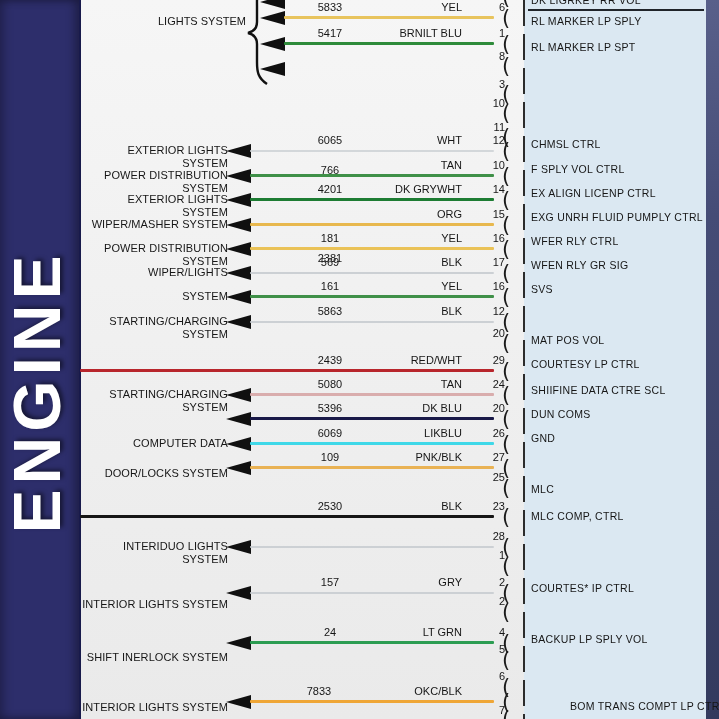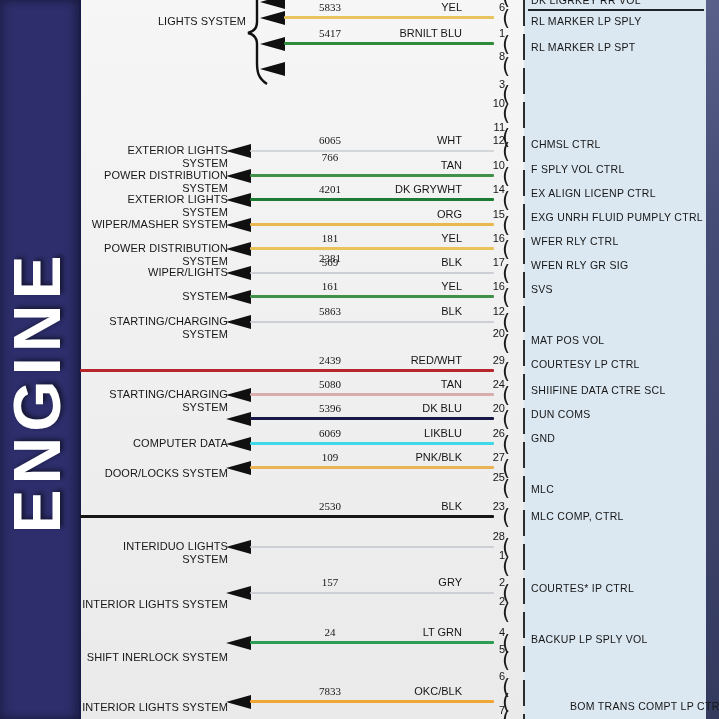--- a/index.html
+++ b/index.html
@@ -30,21 +30,21 @@
   
   #dashline{
     position:absolute;left:523px;top:0;width:2px;height:719px;
     background:repeating-linear-gradient(180deg,#2c2c2c 0 26px,transparent 26px 34px);
   }
   .sys{
     position:absolute;font-size:11px;letter-spacing:.1px;text-align:right;line-height:13px;
     color:#161616;
   }
   .num,.colname{position:absolute;font-size:11px;line-height:13px;color:#161616;}
-  .num{text-align:center;font-family:Liberation Serif, serif;}
+  .num{text-align:center;}
   .colname{text-align:right;}
   .pin{position:absolute;font-size:11px;line-height:13px;text-align:right;color:#161616;}
   .sig{position:absolute;font-size:10.5px;line-height:13px;letter-spacing:.3px;color:#161616;white-space:nowrap;}
   .wline{position:absolute;border-radius:1px;}
   .arrow{position:absolute;width:0;height:0;border-top:7px solid transparent;border-bottom:7px solid transparent;}
   .conn{
     position:absolute;font-family:"DejaVu Sans",sans-serif;font-size:21px;line-height:26px;
     color:#1b1b1b;font-weight:400;
   }
   #top-underline{position:absolute;height:2px;background:#20242a;}
@@ -107,21 +107,21 @@
       <div class="arrow" style="left: 226px; top: 144px; border-right: 25px solid rgb(16, 16, 16);"></div>
       <div class="wline" style="left: 250px; top: 150px; width: 244px; height: 2px; background: rgb(211, 215, 218);"></div>
       <div class="num" style="left: 300px; top: 134px; width: 60px;">6065</div>
       <div class="colname" style="left: 358px; top: 134px; width: 104px;">WHT</div>
       <div class="pin" style="left: 462px; top: 134px; width: 43px;">12</div>
       <div class="conn" style="left: 502px; top: 138px;">(</div>
       <div class="sig" style="left: 531px; top: 138px;">CHMSL CTRL</div>
       <div class="sys" style="left: 80px; top: 169px; width: 148px;">POWER DISTRIBUTION SYSTEM</div>
       <div class="arrow" style="left: 226px; top: 169px; border-right: 25px solid rgb(16, 16, 16);"></div>
       <div class="wline" style="left: 250px; top: 174px; width: 244px; height: 3px; background: rgb(63, 144, 72);"></div>
-      <div class="num" style="left: 300px; top: 151px; width: 60px;">766</div>
+      <div class="num" style="left: 300px; top: 164px; width: 60px;">766</div>
       <div class="colname" style="left: 358px; top: 159px; width: 104px;">TAN</div>
       <div class="pin" style="left: 462px; top: 159px; width: 43px;">10</div>
       <div class="conn" style="left: 502px; top: 163px;">(</div>
       <div class="sig" style="left: 531px; top: 163px;">F SPLY VOL CTRL</div>
       <div class="sys" style="left: 80px; top: 193px; width: 148px;">EXTERIOR LIGHTS SYSTEM</div>
       <div class="arrow" style="left: 226px; top: 193px; border-right: 25px solid rgb(16, 16, 16);"></div>
       <div class="wline" style="left: 250px; top: 198px; width: 244px; height: 3px; background: rgb(29, 124, 51);"></div>
       <div class="num" style="left: 300px; top: 183px; width: 60px;">4201</div>
       <div class="colname" style="left: 358px; top: 183px; width: 104px;">DK GRYWHT</div>
       <div class="pin" style="left: 462px; top: 183px; width: 43px;">14</div>
@@ -239,20 +239,20 @@
       <div class="pin" style="left: 462px; top: 626px; width: 43px;">4</div>
       <div class="conn" style="left: 502px; top: 630px;">(</div>
       <div class="sig" style="left: 531px; top: 633px;">BACKUP LP SPLY VOL</div>
       <div class="pin" style="left: 462px; top: 643px; width: 43px;">5</div>
       <div class="conn" style="left: 502px; top: 647px;">(</div>
       <div class="pin" style="left: 462px; top: 670px; width: 43px;">6</div>
       <div class="conn" style="left: 502px; top: 674px;">(</div>
       <div class="sys" style="left: 80px; top: 701px; width: 148px;">INTERIOR LIGHTS SYSTEM</div>
       <div class="arrow" style="left: 226px; top: 695px; border-right: 25px solid rgb(16, 16, 16);"></div>
       <div class="wline" style="left: 250px; top: 700px; width: 244px; height: 3px; background: rgb(239, 166, 54);"></div>
-      <div class="num" style="left: 300px; top: 685px; width: 60px;">7833</div>
+      <div class="num" style="left: 289px; top: 685px; width: 60px;">7833</div>
       <div class="colname" style="left: 358px; top: 685px; width: 104px;">OKC/BLK</div>
       <div class="conn" style="left: 502px; top: 689px;">(</div>
       <div class="sig" style="left: 531px; top: 700px; padding-left: 39px;">BOM TRANS COMPT LP CTRL</div>
       <div class="pin" style="left: 462px; top: 704px; width: 43px;">7</div>
       <div class="conn" style="left: 502px; top: 706px;">(</div>
     </div>
 </div>
 
 </body></html>

